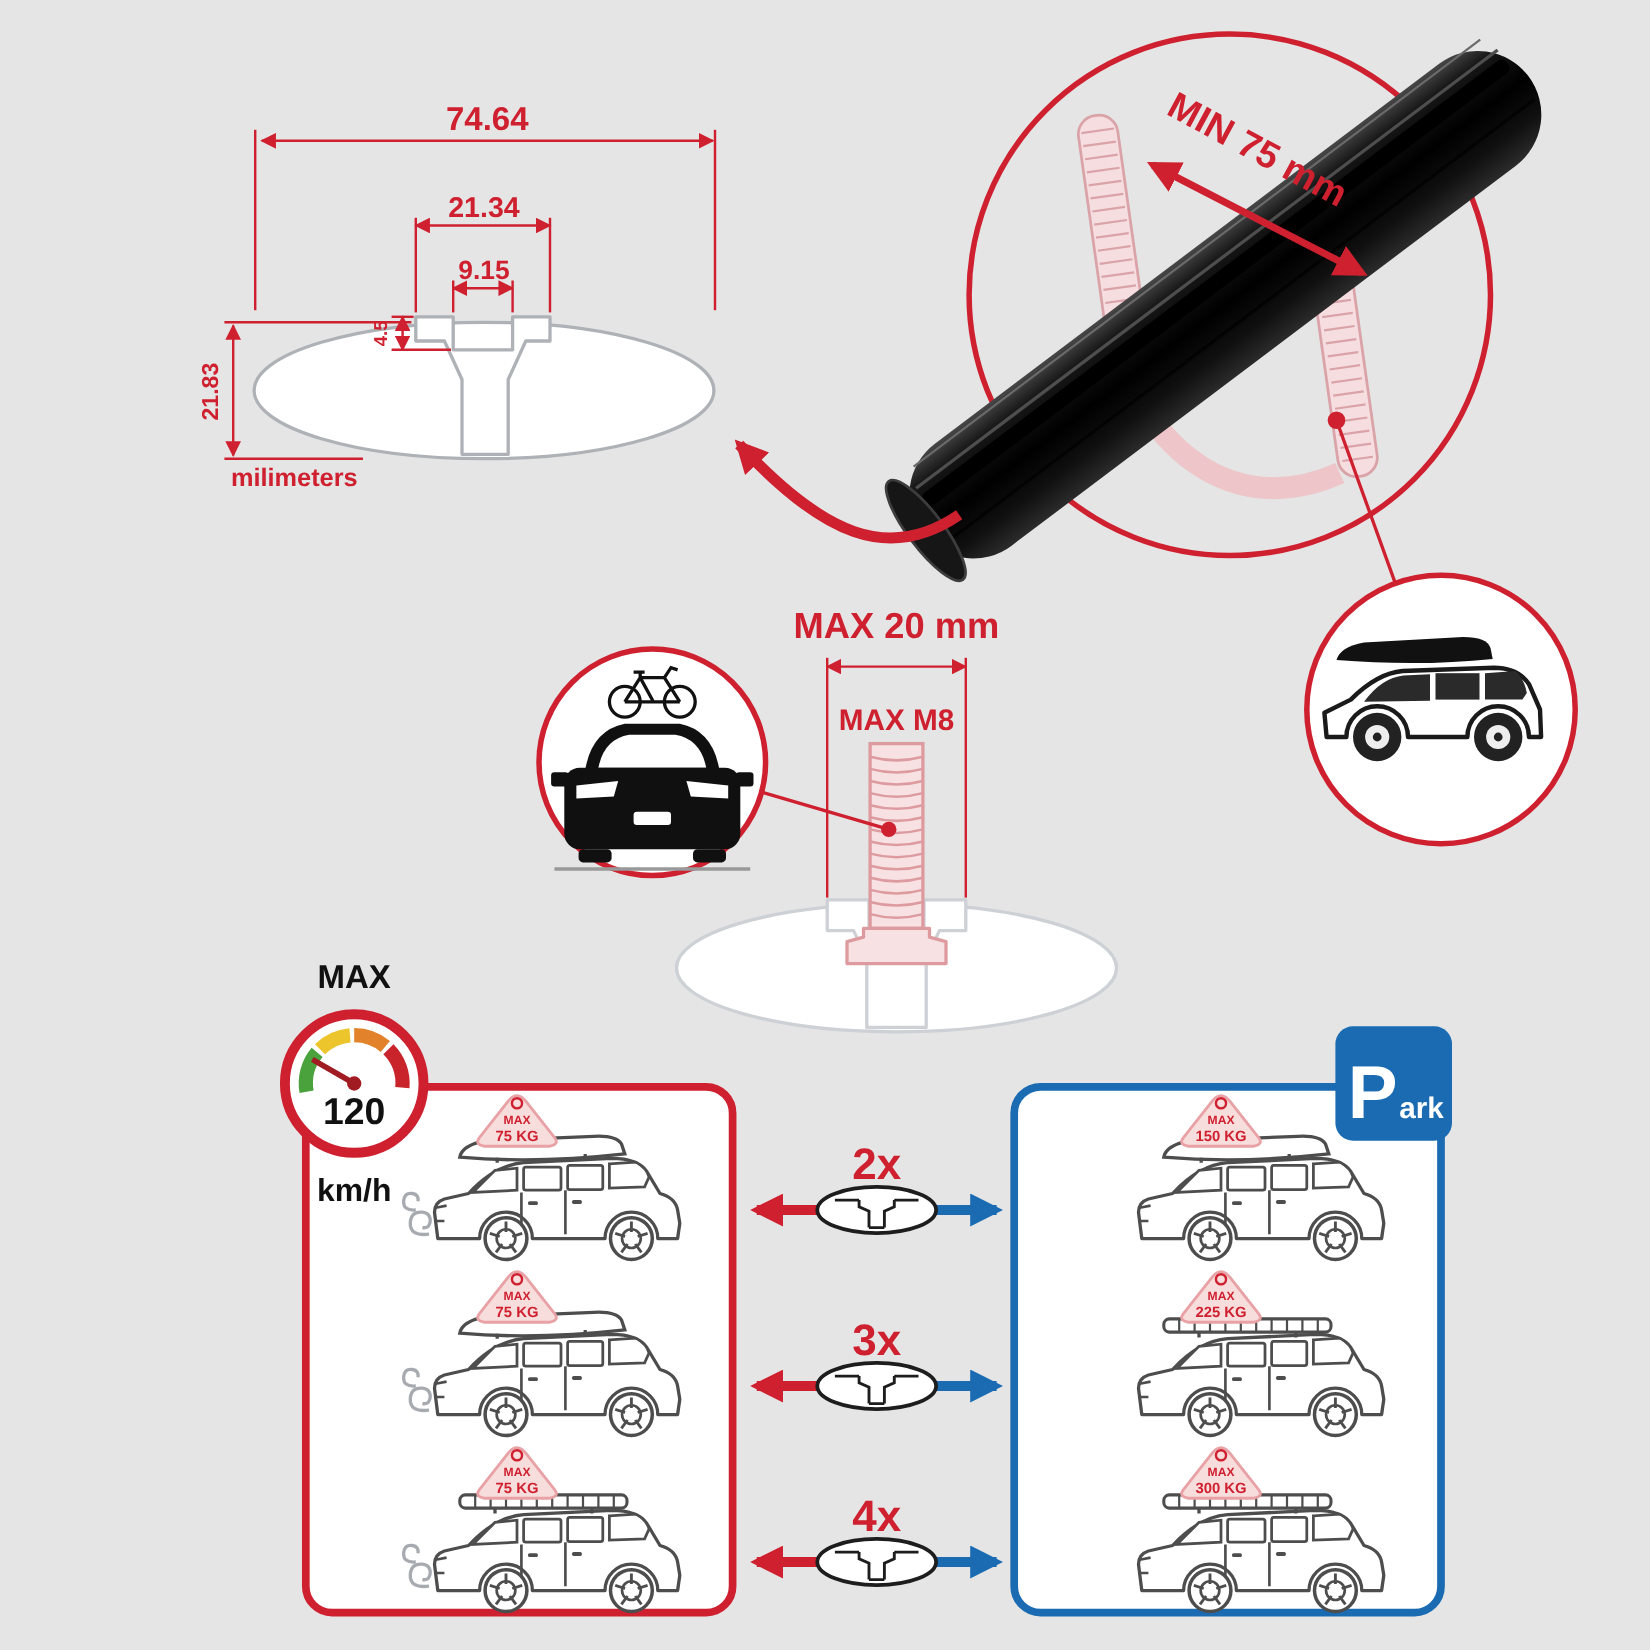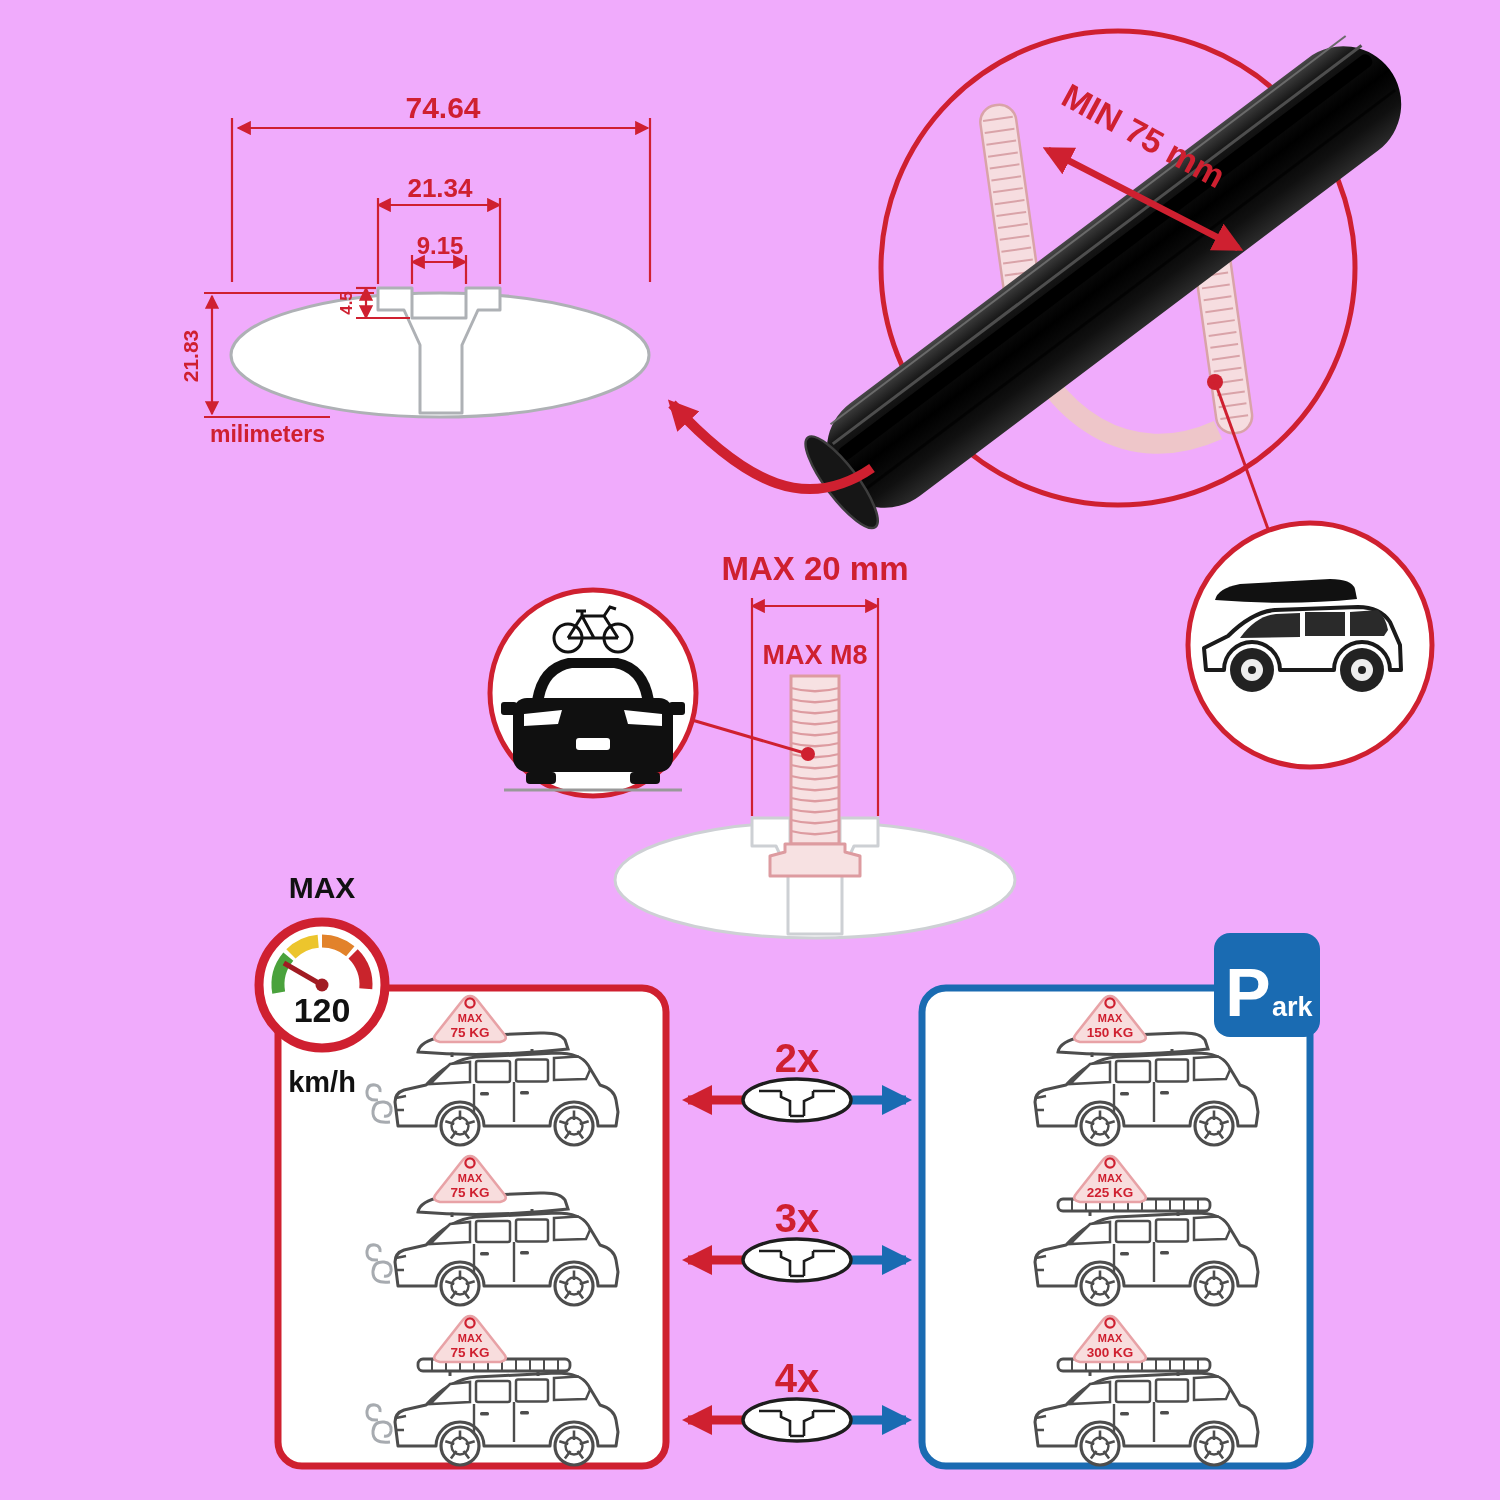--- a/index.html
+++ b/index.html
@@ -1,16 +1,16 @@
 <!DOCTYPE html>
 <html><head>
 <meta charset="utf-8">
 <style>
   html,body{margin:0;padding:0;background:#ffffff;}
-  .canvas{position:relative;width:1500px;height:1500px;background:#f0abfc;overflow:hidden;}
+  .canvas{position:relative;width:1500px;height:1500px;background:#e5e5e5;overflow:hidden;}
   svg text{font-family:"Liberation Sans", sans-serif;}
   .t-dim{fill:#cf2030;font-weight:700;}
   .t-red{fill:#cf2030;font-weight:700;}
   .t-black{fill:#111;font-weight:700;}
   .t-white{fill:#fff;font-weight:700;}
   .t-badge{fill:#cf2030;font-weight:700;}
 </style>
 </head>
 <body>
 

